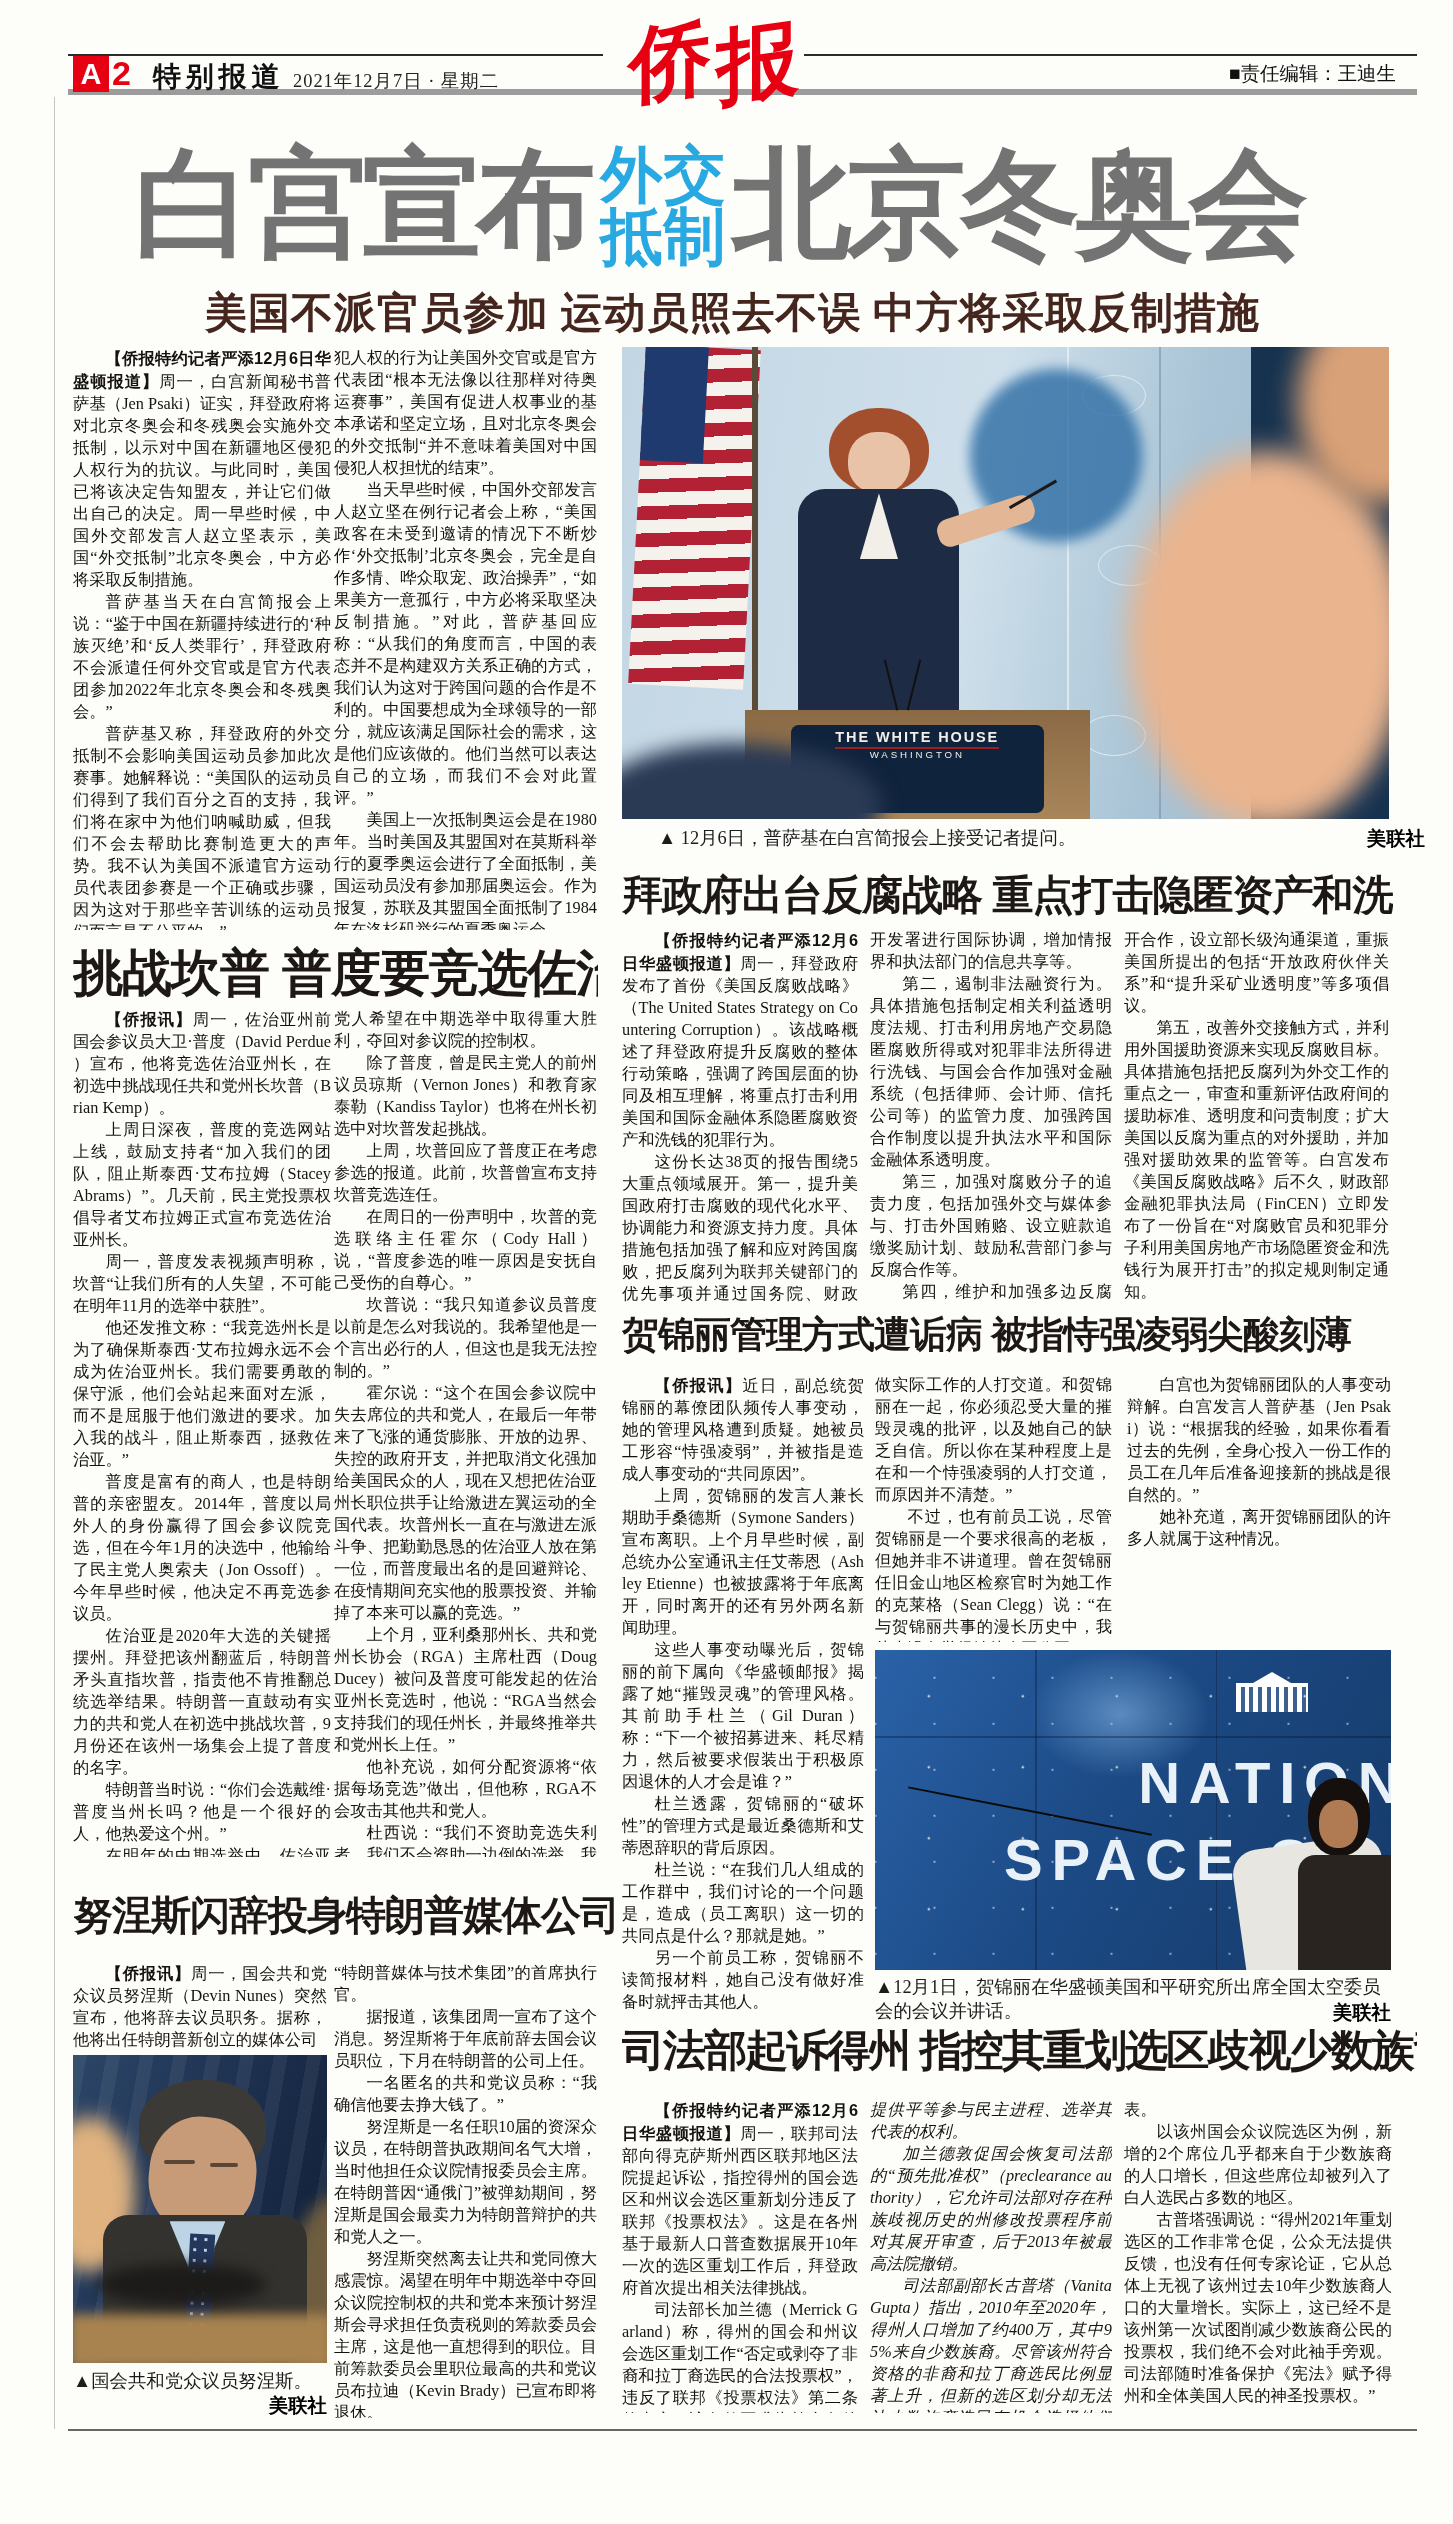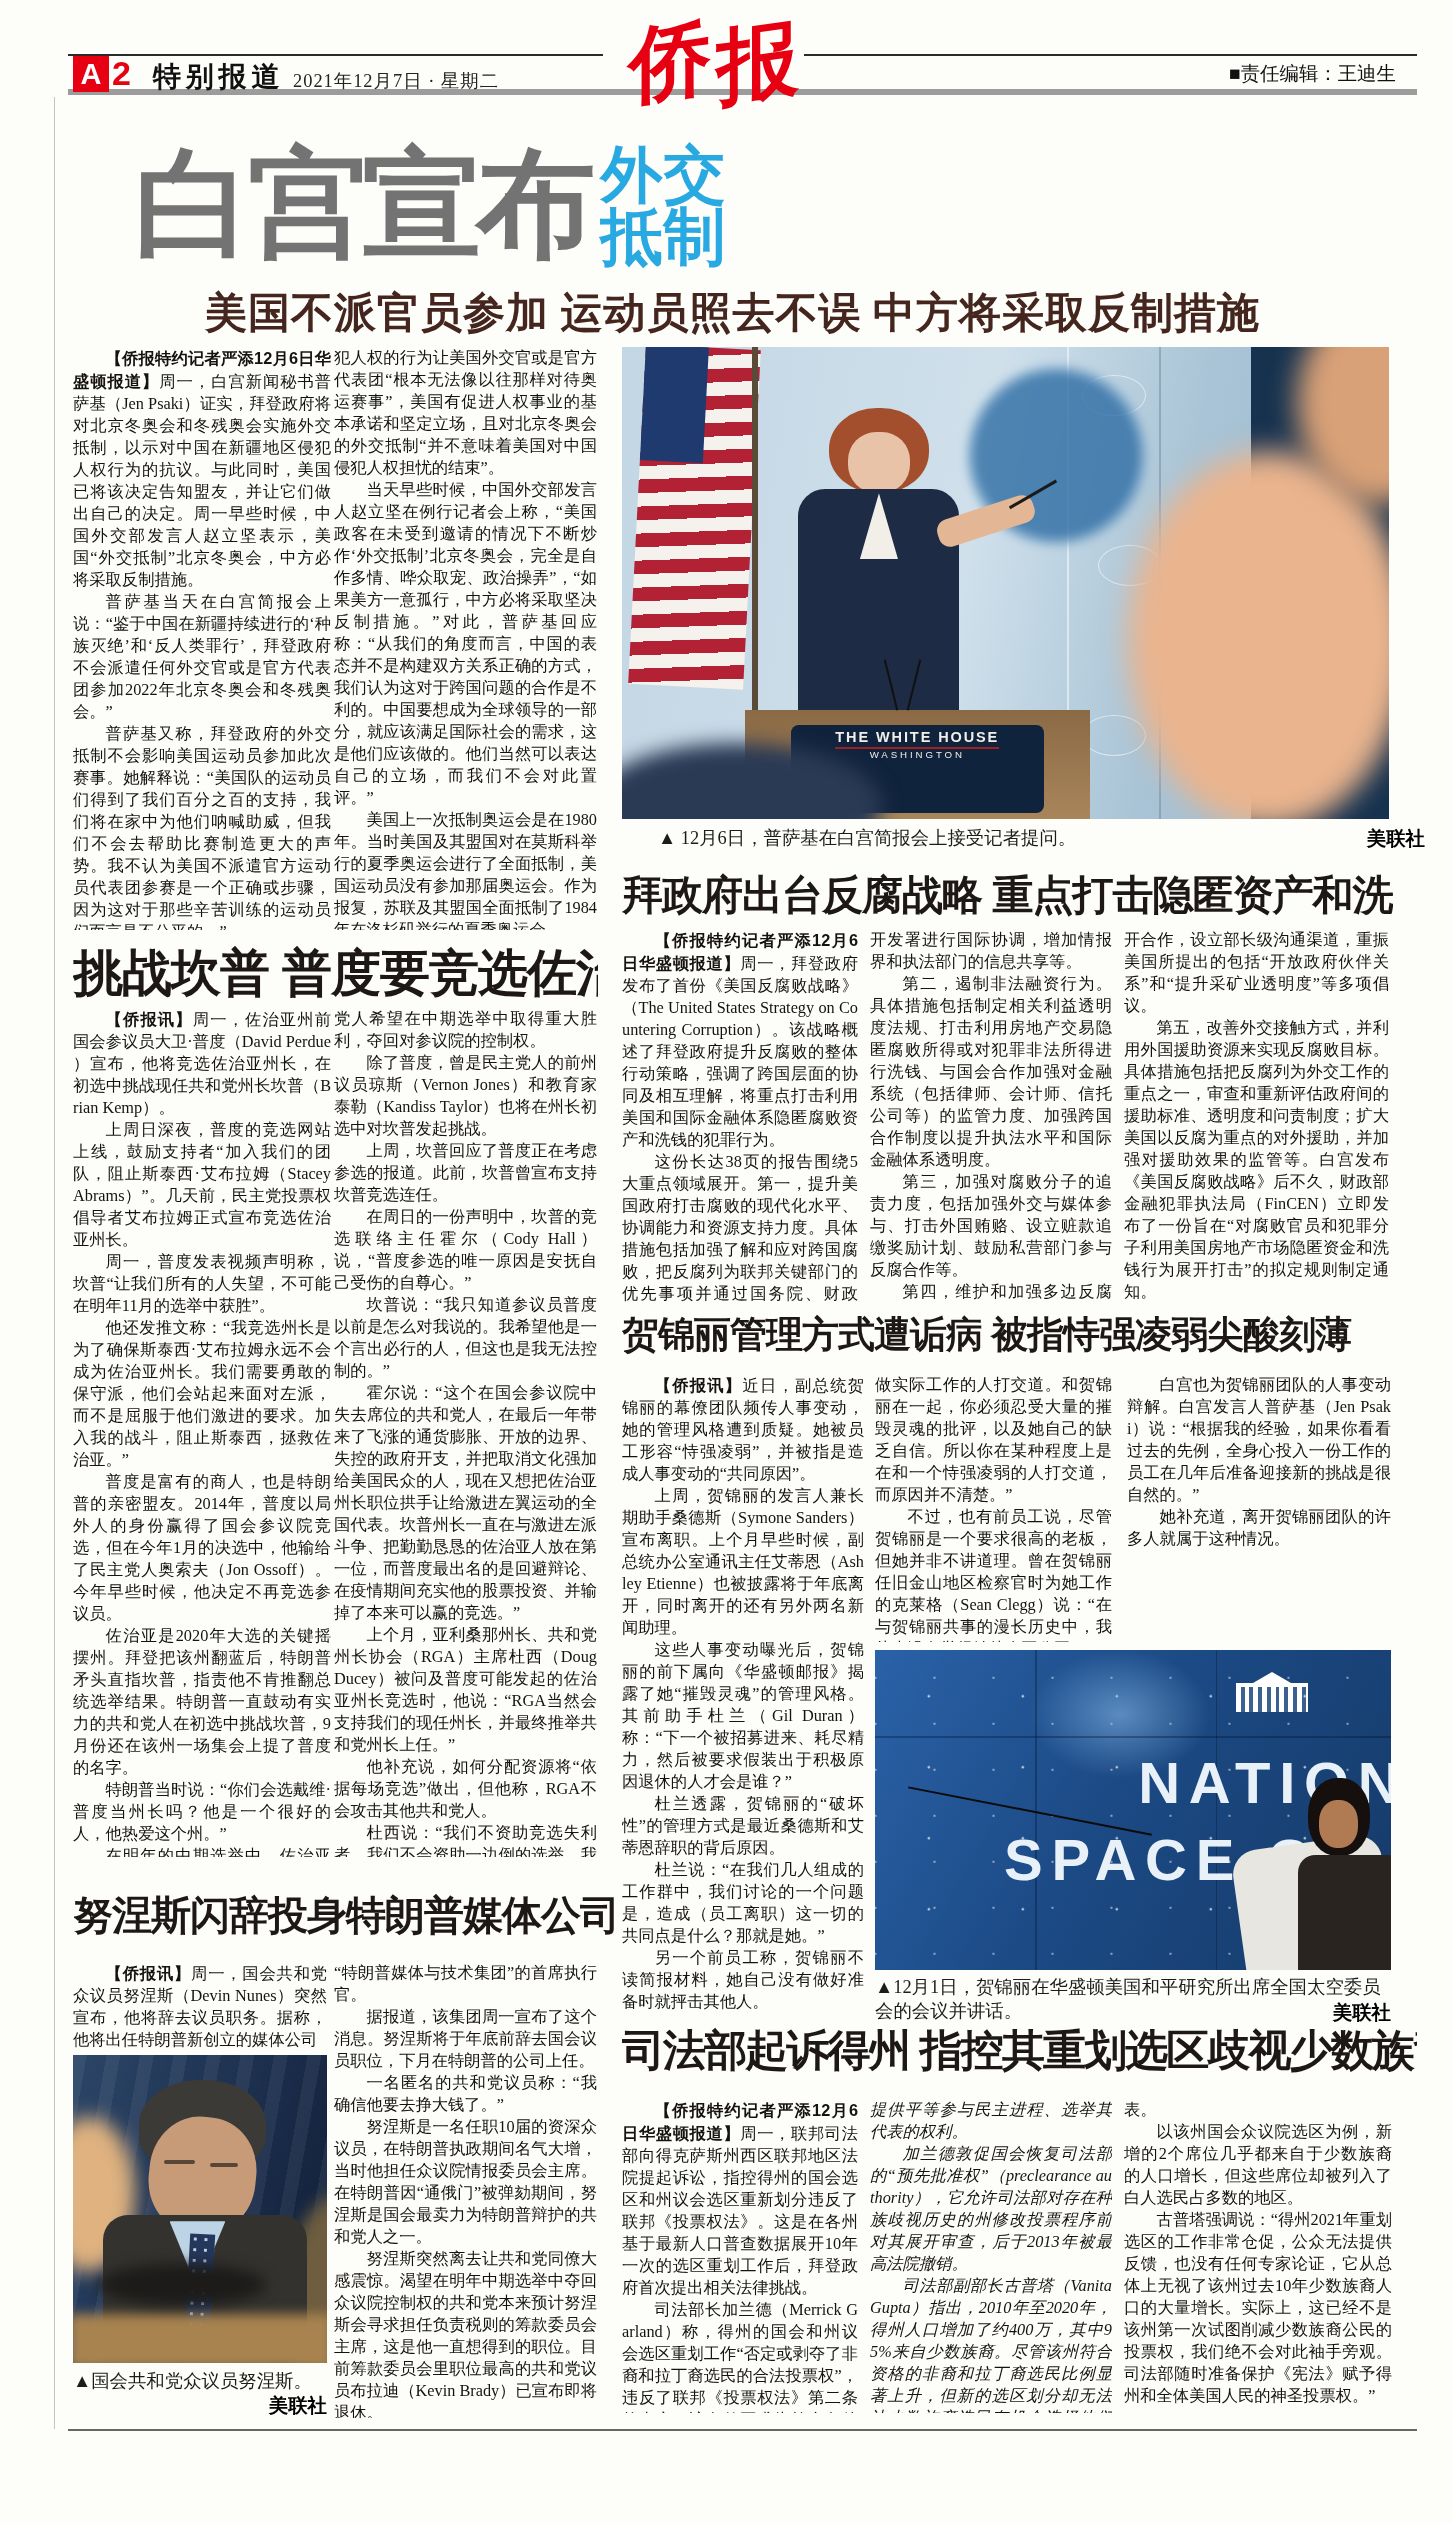--- a/index.html
+++ b/index.html
@@ -77,20 +77,21 @@
   </div>
 
   <div class="abs sans" style="left:1229px;top:60px;font-size:19.4px;color:#111;">■责任编辑：王迪生</div>
 
   <div class="abs banner" style="left:134px;top:142px;">
     <span class="big sans">白宫宣布</span>
     <span class="bluestack sans">
       <span>外交</span>
       <span>抵制</span>
     </span>
+    <span class="big sans">北京冬奥会</span>
   </div>
   <div class="abs subhead" style="left:145px;top:285px;width:1175px;">美国不派官员参加 运动员照去不误 中方将采取反制措施</div>
 
   <div class="ncol" style="left:73px;top:347px;width:258px;height:583px;">
       <p><b>【侨报特约记者严添12月6日华盛顿报道】</b>周一，白宫新闻秘书普萨基（Jen Psaki）证实，拜登政府将对北京冬奥会和冬残奥会实施外交抵制，以示对中国在新疆地区侵犯人权行为的抗议。与此同时，美国已将该决定告知盟友，并让它们做出自己的决定。周一早些时候，中国外交部发言人赵立坚表示，美国“外交抵制”北京冬奥会，中方必将采取反制措施。</p>
       <p>普萨基当天在白宫简报会上说：“鉴于中国在新疆持续进行的‘种族灭绝’和‘反人类罪行’，拜登政府不会派遣任何外交官或是官方代表团参加2022年北京冬奥会和冬残奥会。”</p>
       <p>普萨基又称，拜登政府的外交抵制不会影响美国运动员参加此次赛事。她解释说：“美国队的运动员们得到了我们百分之百的支持，我们将在家中为他们呐喊助威，但我们不会去帮助比赛制造更大的声势。我不认为美国不派遣官方运动员代表团参赛是一个正确或步骤，因为这对于那些辛苦训练的运动员们而言是不公平的。”</p>
     </div>
   <div class="ncol" style="left:334px;top:347px;width:263px;height:583px;">
       <p class="cont">犯人权的行为让美国外交官或是官方代表团“根本无法像以往那样对待奥运赛事”，美国有促进人权事业的基本承诺和坚定立场，且对北京冬奥会的外交抵制“并不意味着美国对中国侵犯人权担忧的结束”。</p>

